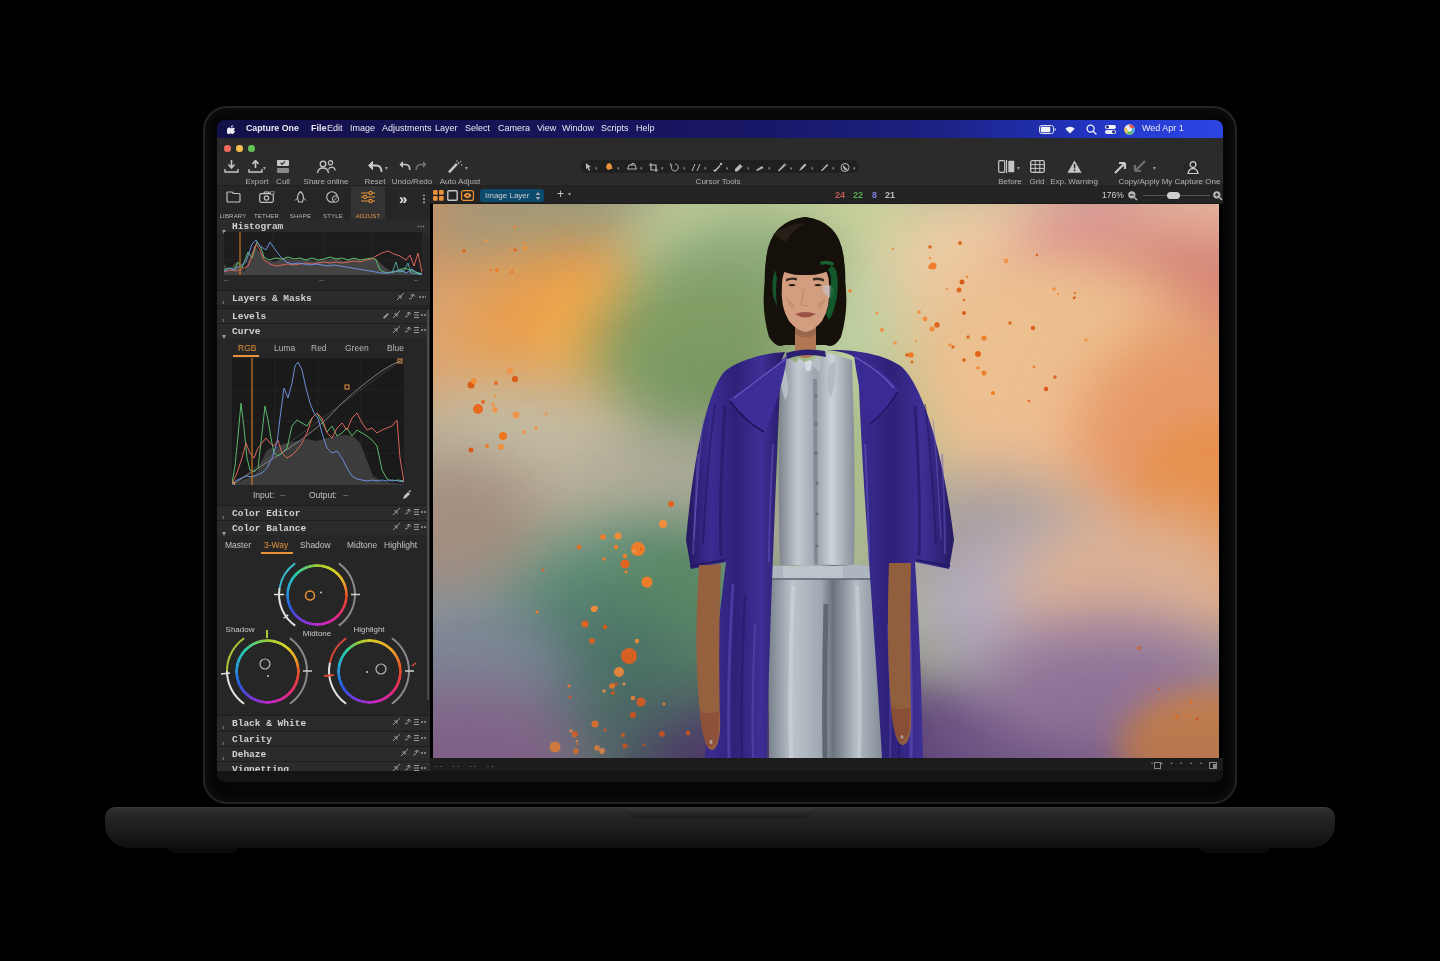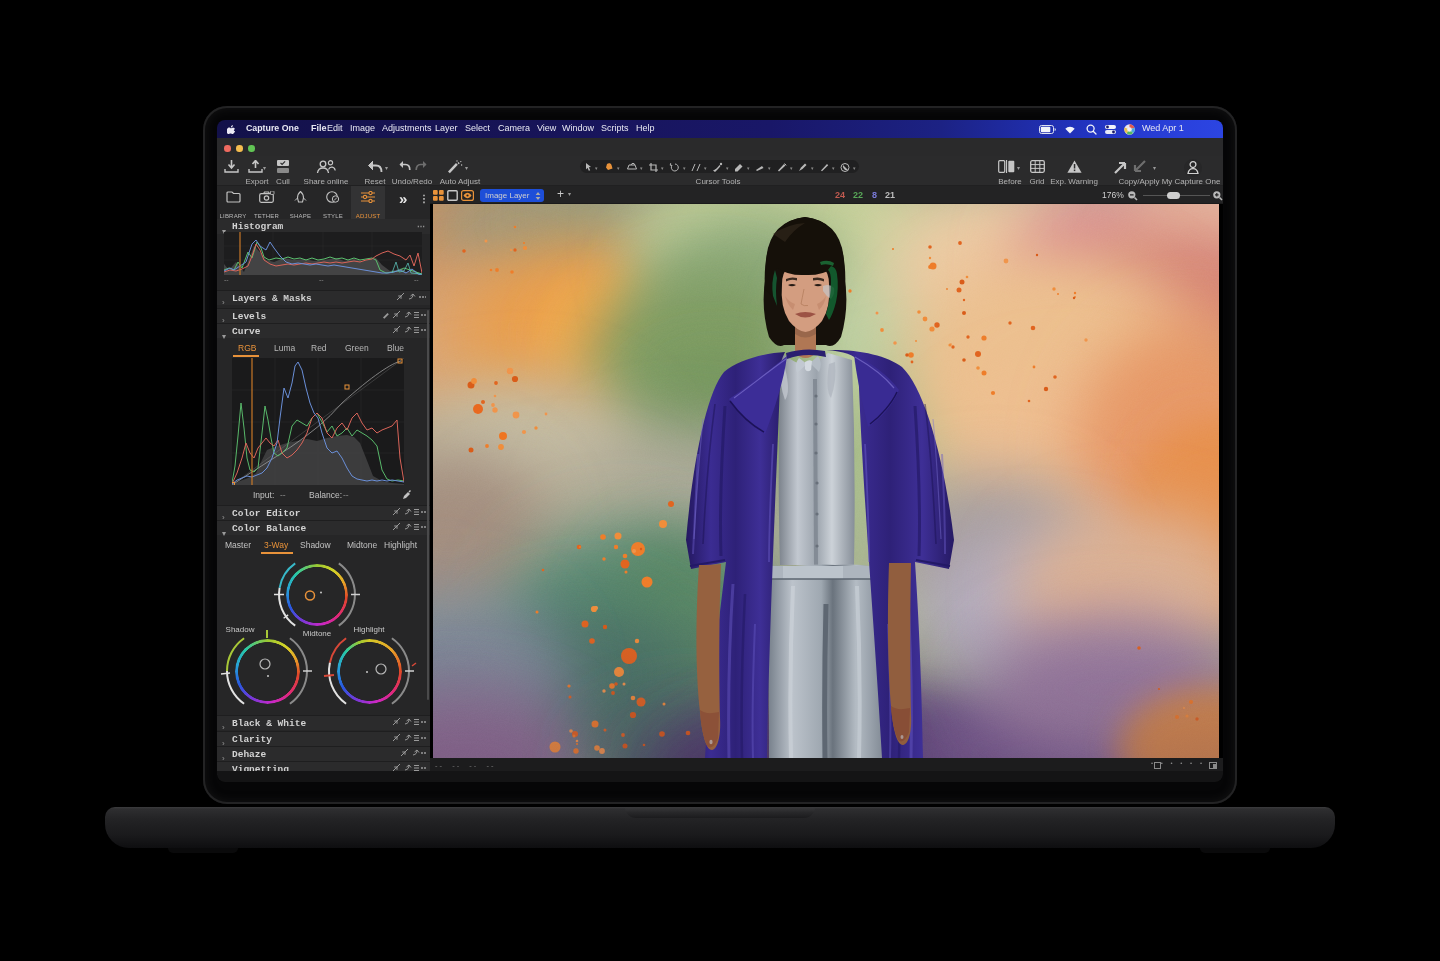--- a/index.html
+++ b/index.html
@@ -17,21 +17,21 @@
 #titlebar{position:absolute;left:0;top:18px;width:1006px;height:18px;background:#2a2a2b;}
 .tl{position:absolute;top:7px;width:6.5px;height:6.5px;border-radius:50%;}
 #tbt{position:absolute;left:0;top:4px;width:1006px;text-align:center;font-size:9.5px;color:#d6d6d6;font-weight:bold;}
 
 #toolbar{position:absolute;left:0;top:36px;width:1006px;height:30px;background:#2b2b2c;border-bottom:1px solid #202021;}
 .tbl{position:absolute;top:20.5px;font-size:8px;color:#b2b2b2;transform:translateX(-50%);white-space:nowrap;}
 .tbi{position:absolute;top:4px;}
 #ctpill{position:absolute;left:363px;top:4px;width:279px;height:13px;background:#202021;border-radius:7px;}
 
 #row2{position:absolute;left:213px;top:66px;width:793px;height:18px;background:#232324;border-bottom:1px solid #1a1a1b;}
-#imglayer{position:absolute;left:50px;top:2.5px;width:64px;height:13px;background:#1d4ed8;border-radius:3px;font-size:8px;color:#cfcfcf;line-height:13px;padding-left:5px;}
+#imglayer{position:absolute;left:50px;top:2.5px;width:64px;height:13px;background:#0c4a6e;border-radius:3px;font-size:8px;color:#cfcfcf;line-height:13px;padding-left:5px;}
 .rgbnum{position:absolute;top:4px;font-size:9px;font-weight:bold;}
 
 #lpanel{position:absolute;left:0;top:66px;width:213px;height:589px;background:#262627;overflow:hidden;}
 .ltab{position:absolute;top:0;height:33px;text-align:center;}
 .ltab .lic{display:block;margin:5px auto 1px;}
 .ltab .ltx{font-size:6px;color:#b9b9b9;letter-spacing:.2px;}
 .sech{position:absolute;left:0;width:213px;height:15px;background:#2b2b2c;border-top:1px solid #1e1e1f;font-size:9.5px;color:#d2d2d2;font-weight:bold;line-height:15px;}
 .sech .ttl{position:absolute;left:15px;top:0;font-family:Liberation Mono, monospace;}
 .sech .chev{position:absolute;left:5px;top:5px;color:#9a9a9a;font-size:8px;font-weight:normal;}
 .hicons{position:absolute;right:4px;top:0;height:15px;color:#9a9a9a;font-size:8px;letter-spacing:1px;line-height:15px;}
@@ -400,21 +400,21 @@
           <g fill="none" stroke="#e8923a" stroke-width="1">
               <rect x="-1.5" y="124.5" width="4" height="4"></rect>
               <rect x="113" y="27" width="4" height="4"></rect>
               <rect x="166" y="1" width="4" height="4"></rect>
             </g>
         </svg>
       </div>
       <div class="abs" style="top:304px;left:0;width:213px;font-size:8.5px;color:#c2c2c2;">
         <span class="abs" style="left:36px;">Input:</span>
           <span class="abs" style="left:63px;color:#8a8a8a;">--</span>
-        <span class="abs" style="left:92px;">Balance:</span>
+        <span class="abs" style="left:92px;">Output:</span>
           <span class="abs" style="left:126px;color:#8a8a8a;">--</span>
         <svg class="abs" style="left:185px;top:0;" width="9" height="10" viewBox="0 0 9 10">
             <path d="M1 9l1-3 4-4 2 2-4 4z M6.5 1.5L8 0l1 1-1.5 1.5z" fill="#c2c2c2"></path>
           </svg>
       </div>
       <div class="sech" style="top:319px;">
           <span class="chev" style="top:4px;">›</span>
           <span class="ttl">Color Editor</span>
           <span class="hicons"><svg width="38" height="9" viewBox="0 0 38 9">
               <path d="M5 8L9 4M9 4H6.2M9 4v2.8M12 1L8.5 4.5" stroke="#9a9a9a" fill="none"></path>

